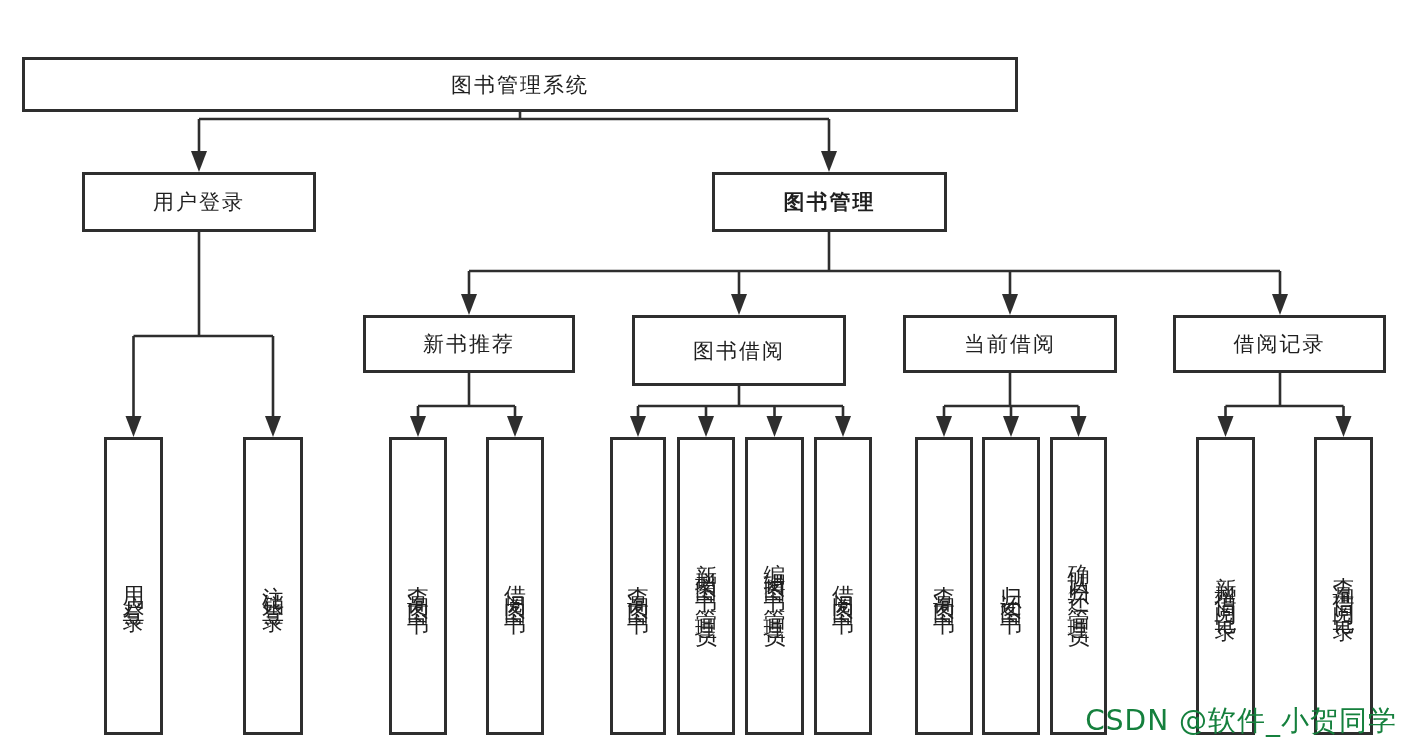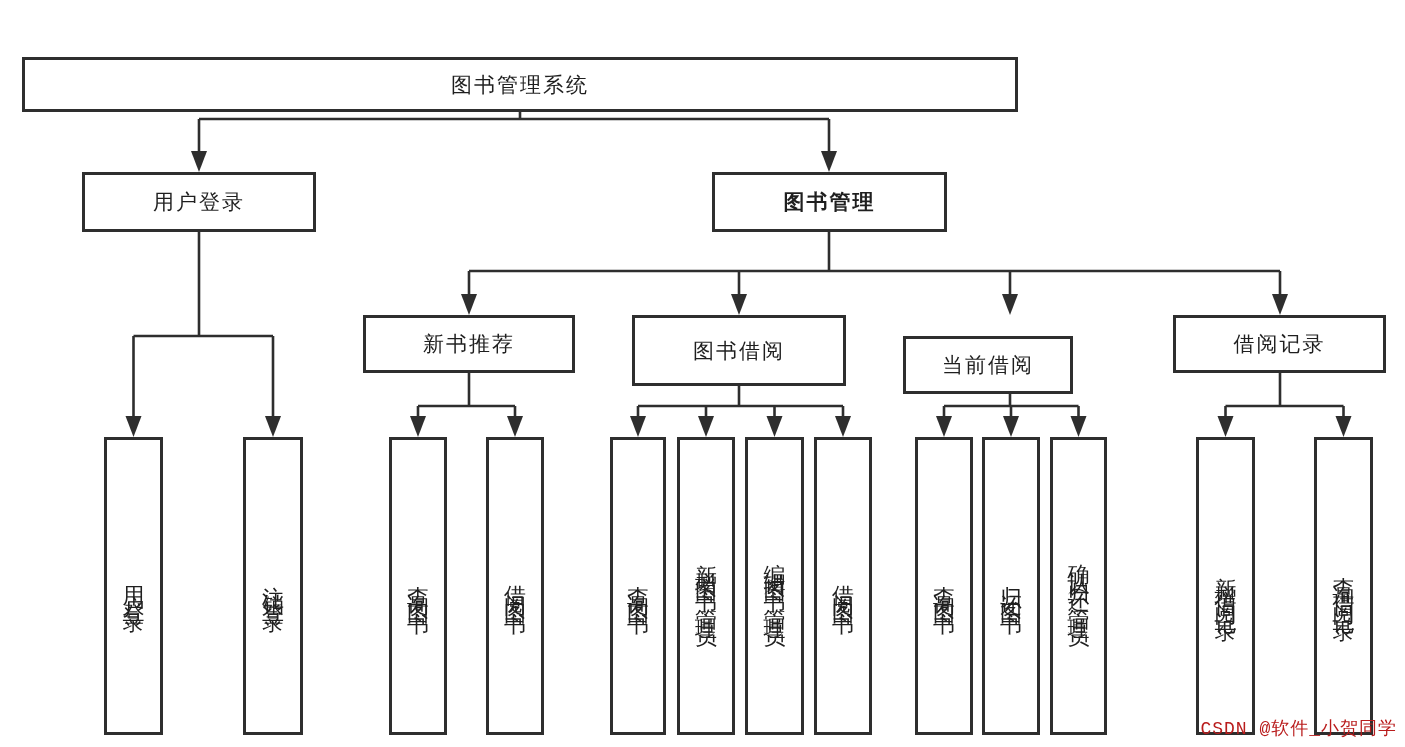--- a/index.html
+++ b/index.html
@@ -42,26 +42,25 @@
   .node-v .vtext {
     writing-mode: vertical-rl;
     letter-spacing: 9px;
     line-height: 1;
     white-space: nowrap;
   }
   .watermark {
     position: absolute;
     right: 8px;
     bottom: 7px;
-    font-size: 18px;
-    color: #b91c1c;
+    font-size: 28px;
+    color: #15803d;
     letter-spacing: 1px;
     white-space: nowrap;
     z-index: 5;
-    font-family: Liberation Mono, monospace;
   }
 </style>
 </head>
 <body>
 
 <div class="canvas">
 
   <svg class="connectors" viewBox="0 0 1405 747" xmlns="http://www.w3.org/2000/svg" fill="none" stroke="#2e2e2e" stroke-width="2.6">
 
     <g>
@@ -115,21 +114,21 @@
   <div class="node node-h" style="left:22px; top:11px; width:996px; height:55px;margin-top:46px;">图书管理系统</div>
 
   <div class="node node-h" style="left:82px; top:172px; width:234px; height:60px;">用户登录</div>
 
   <div class="node node-h" style="left:712px; top:172px; width:235px; height:60px;font-weight:bold;">图书管理</div>
 
   <div class="node node-h" style="left:363px; top:315px; width:212px; height:58px;">新书推荐</div>
 
   <div class="node node-h" style="left:632px; top:315px; width:214px; height:71px;">图书借阅</div>
 
-  <div class="node node-h" style="left:903px; top:315px; width:170px; height:58px;margin-top:21px;">当前借阅</div>
+  <div class="node node-h" style="left:903px; top:315px; width:214px; height:58px;">当前借阅</div>
 
   <div class="node node-h" style="left:1173px; top:315px; width:213px; height:58px;">借阅记录</div>
 
   <div class="node node-v" style="left:104px; top:437px; width:59px; height:298px;">
     <span class="vtext">用户登录</span>
   </div>
   <div class="node node-v" style="left:243px; top:437px; width:60px; height:298px;">
     <span class="vtext">注销登录</span>
   </div>
 

